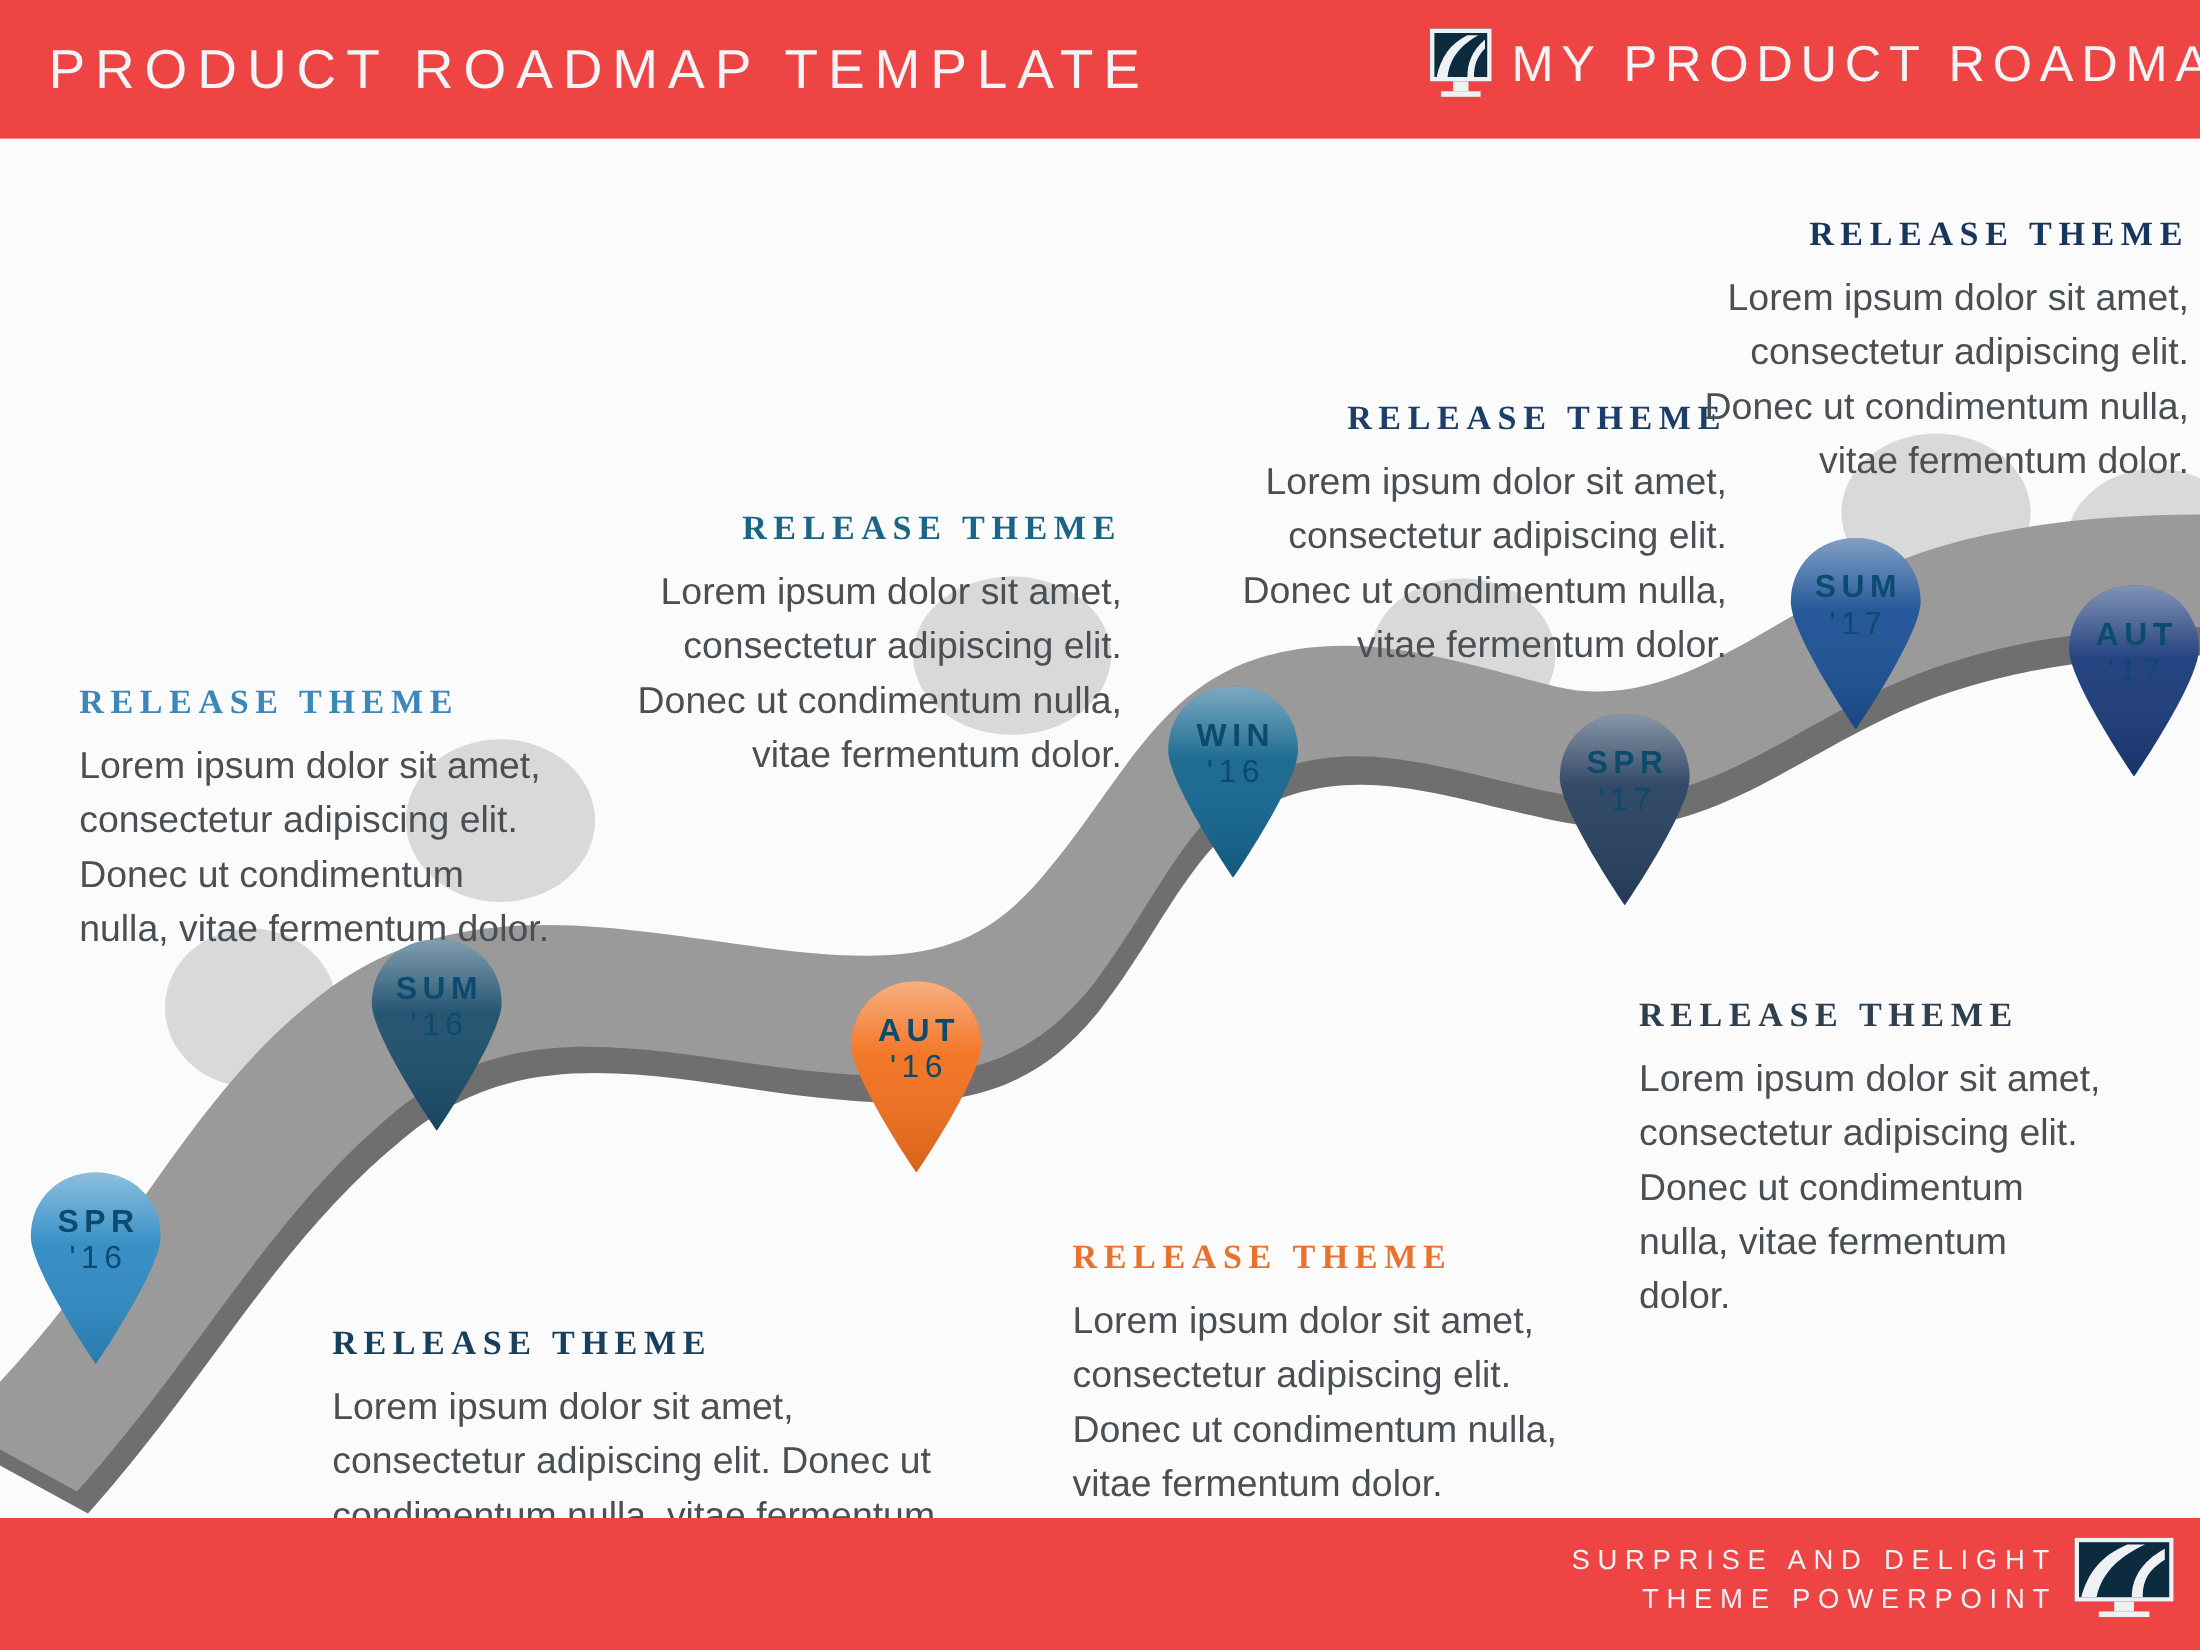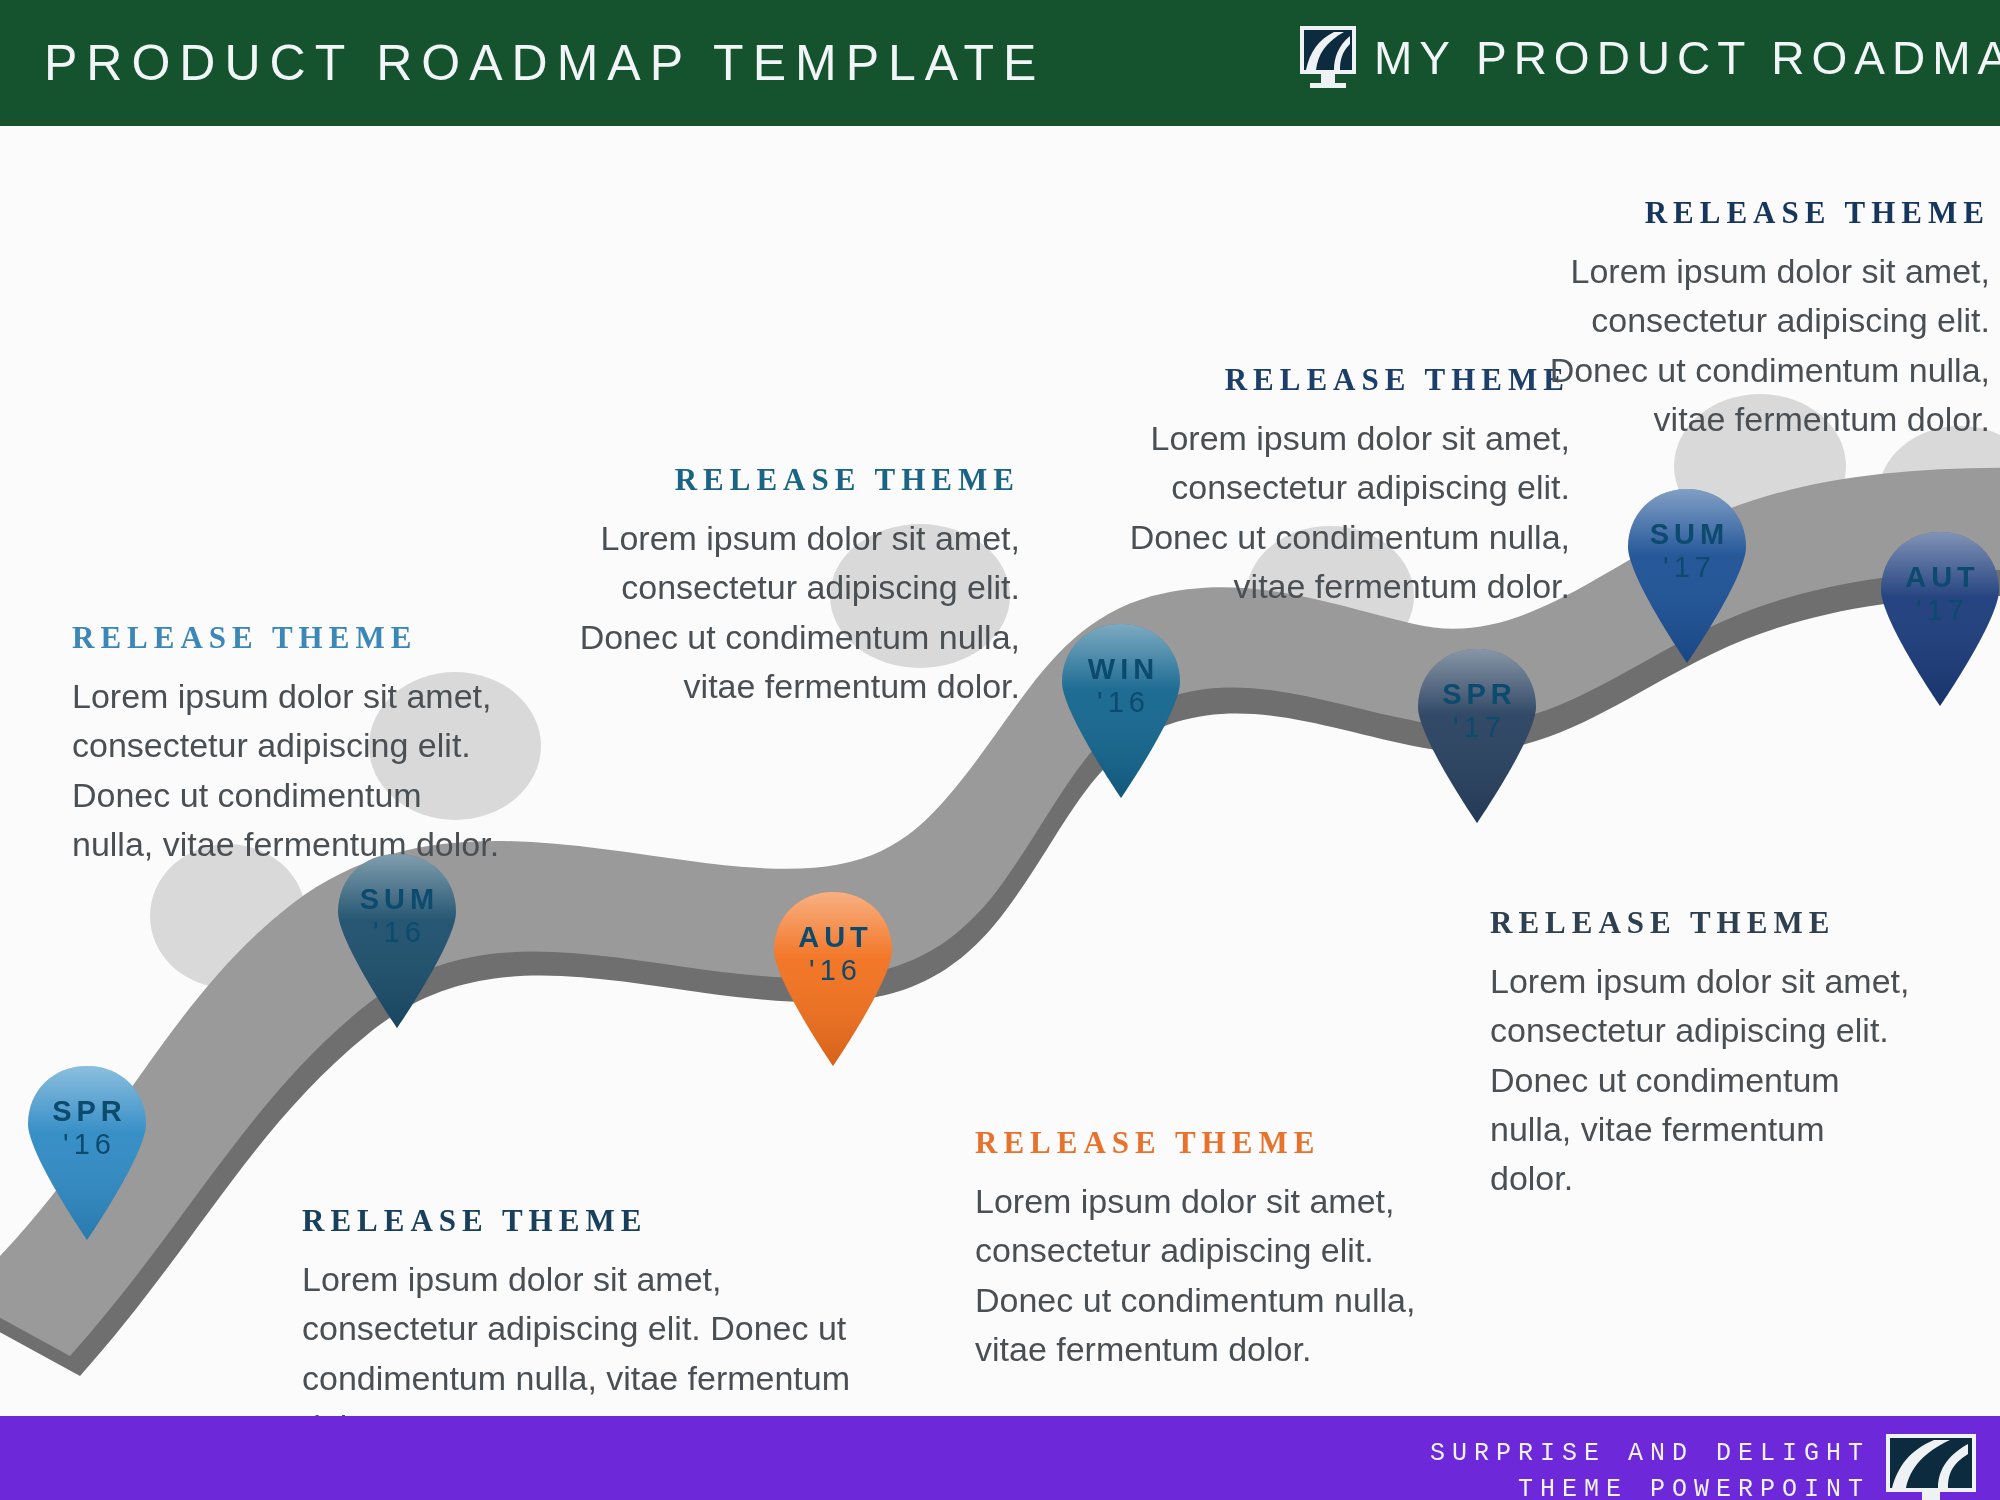--- a/index.html
+++ b/index.html
@@ -6,21 +6,21 @@
   body{
     width:2000px;height:1500px;
     background:#fbfbfb;
     font-family:"Liberation Sans", sans-serif;
     overflow:hidden;
     position:relative;
   }
   
   .header{
     position:absolute;left:0;top:0;width:2000px;height:126px;
-    background:#14532d;
+    background:#ef4444;
     display:flex;align-items:center;
   }
   .header-title{
     color:#f2f5f7;
     font-size:50px;
     letter-spacing:9px;
     font-weight:400;
     margin-left:44px;
     white-space:nowrap;
     font-family:"Liberation Sans", sans-serif;
@@ -44,23 +44,22 @@
     overflow:hidden;
   }
   .monitor .neck{
     position:absolute;left:21px;top:48px;width:14px;height:9px;background:#eef2f5;
   }
   .monitor .base{
     position:absolute;left:10px;top:57px;width:36px;height:5px;background:#eef2f5;
   }
   
   .footer{
-    position:absolute;left:0;bottom:0;width:2000px;height:84px;
-    background:#6d28d9;
-    font-family:Liberation Mono, monospace;
+    position:absolute;left:0;bottom:0;width:2000px;height:120px;
+    background:#ef4444;
   }
   .footer-text{
     position:absolute;right:130px;top:20px;
     text-align:right;color:#eef2f5;
     font-size:25px;letter-spacing:7px;line-height:1.45;
   }
   .footer-logo{
     position:absolute;right:18px;top:18px;width:96px;height:74px;
   }
   .footer-logo .screen{

